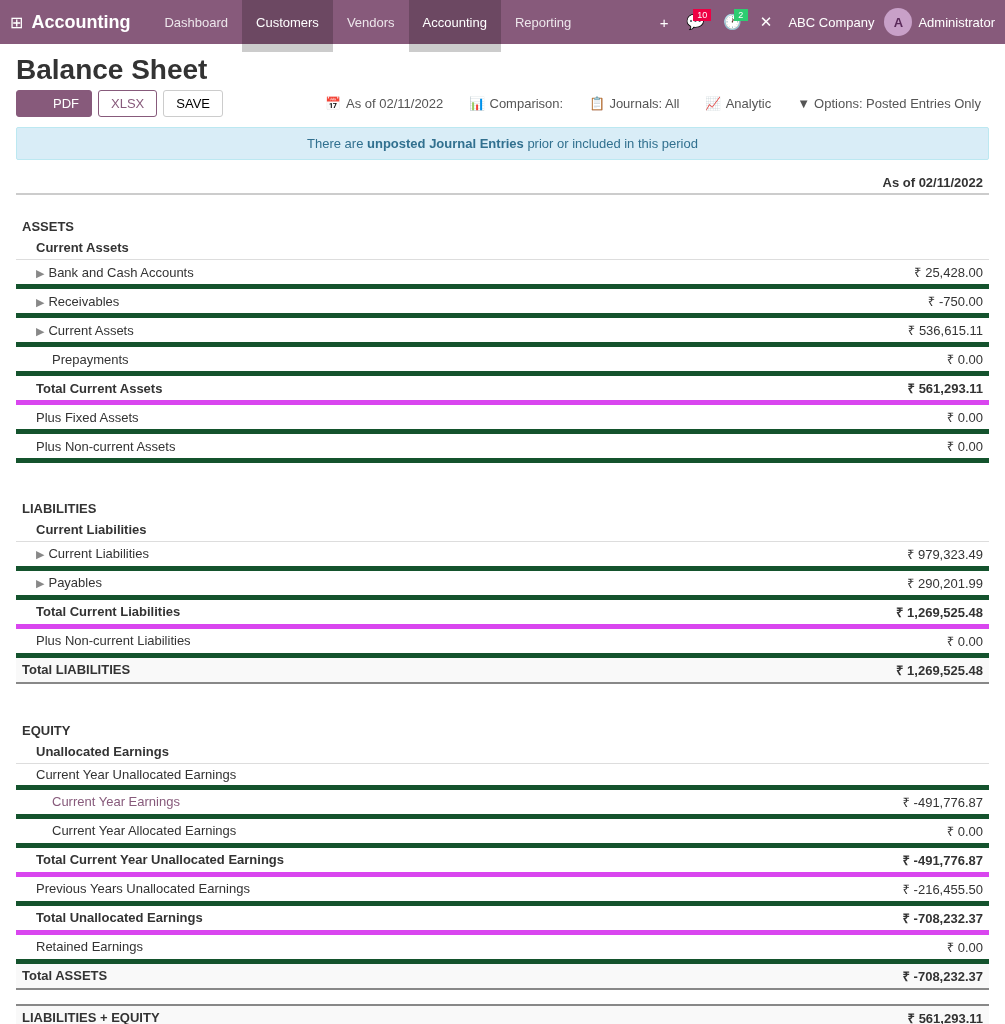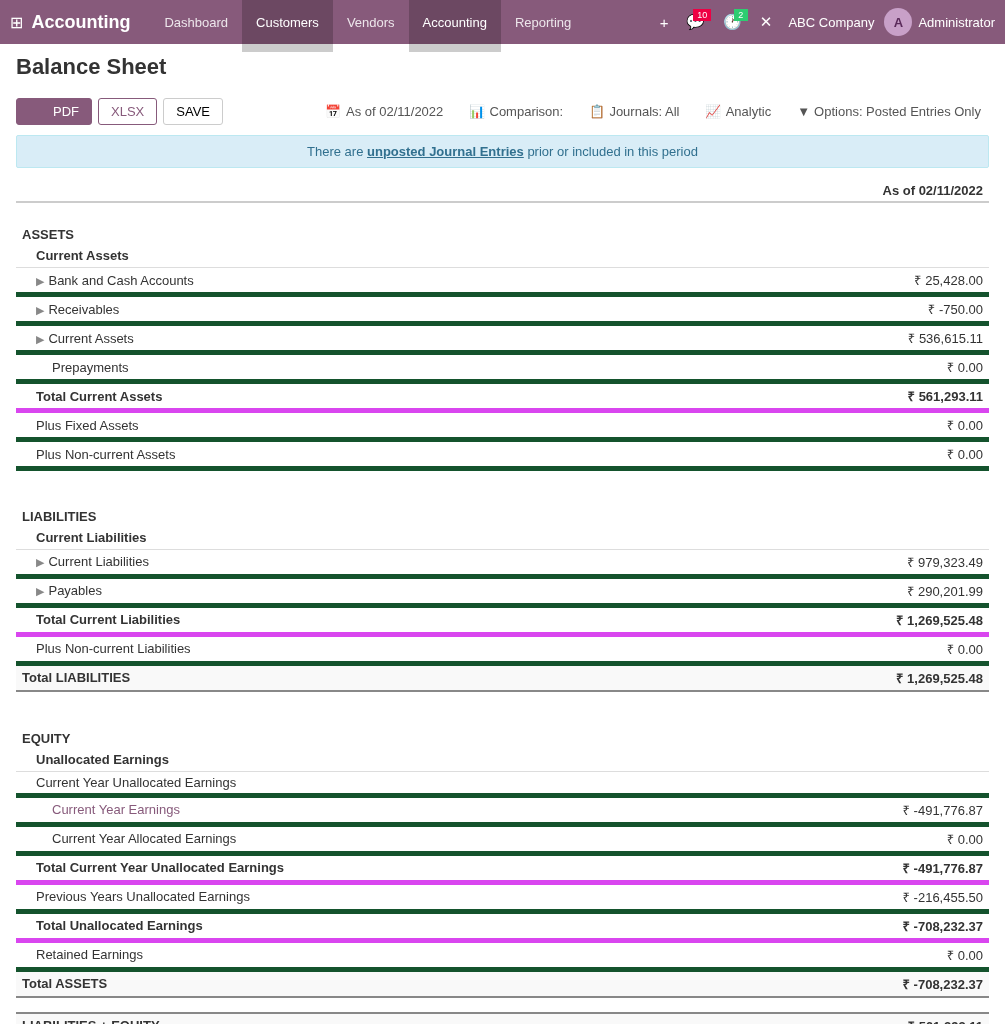--- a/index.html
+++ b/index.html
@@ -35,21 +35,21 @@
       width: 28px; height: 28px; border-radius: 50%; background: #c8a0c8;
       display: flex; align-items: center; justify-content: center;
       font-weight: bold; font-size: 13px; color: #5a2a5a; cursor: pointer;
     }
     .topnav-username { color: #fff; font-size: 13px; cursor: pointer; }
 
     
     .main { padding: 10px 16px; }
 
     
-    .page-title { font-size: 22px; font-weight: bold; margin-bottom: 18px; }
+    .page-title { font-size: 28px; font-weight: bold; margin-bottom: 4px; }
 
     
     .toolbar { display: flex; align-items: center; gap: 6px; margin-bottom: 10px; }
     .btn {
       border: 1px solid #ccc; background: #fff; cursor: pointer;
       padding: 5px 12px; font-size: 13px; border-radius: 3px; color: #000000;
     }
     .btn-outline { border: 1px solid #875a7b; color: #875a7b; background: #fff; }
     .btn-active { background: #875a7b; color: #fff; border-color: #875a7b; padding-left: 36px; }
     .toolbar-right { margin-left: auto; display: flex; align-items: center; gap: 10px; }
@@ -57,21 +57,21 @@
       display: flex; align-items: center; gap: 4px; cursor: pointer;
       color: #555; font-size: 13px; padding: 4px 8px; border-radius: 3px;
     }
 
     
     .alert-info {
       background: #d9edf7; border: 1px solid #bce8f1; color: #31708f;
       padding: 8px 16px; margin-bottom: 12px; border-radius: 2px;
       text-align: center; font-size: 13px;
     }
-    .alert-info a { color: #31708f; font-weight: bold; text-decoration: underline; cursor: pointer; }
+    .alert-info a { color: #31708f; font-weight: bold; cursor: pointer; }
 
     
     .report-table { width: 100%; border-collapse: collapse; }
     .report-table td { padding: 3px 6px; font-size: 13px; }
     .report-table tr.section-header td {
       font-weight: bold; text-transform: uppercase; font-size: 13px;
       padding-top: 24px; padding-bottom: 2px; color: #333;
     }
     .report-table tr.group-header td { font-weight: bold; font-size: 13px; border-bottom: 1px solid #ddd; padding: 4px 6px; }
     .report-table tr.row-item td { border-bottom: 5px solid #14532d; }

